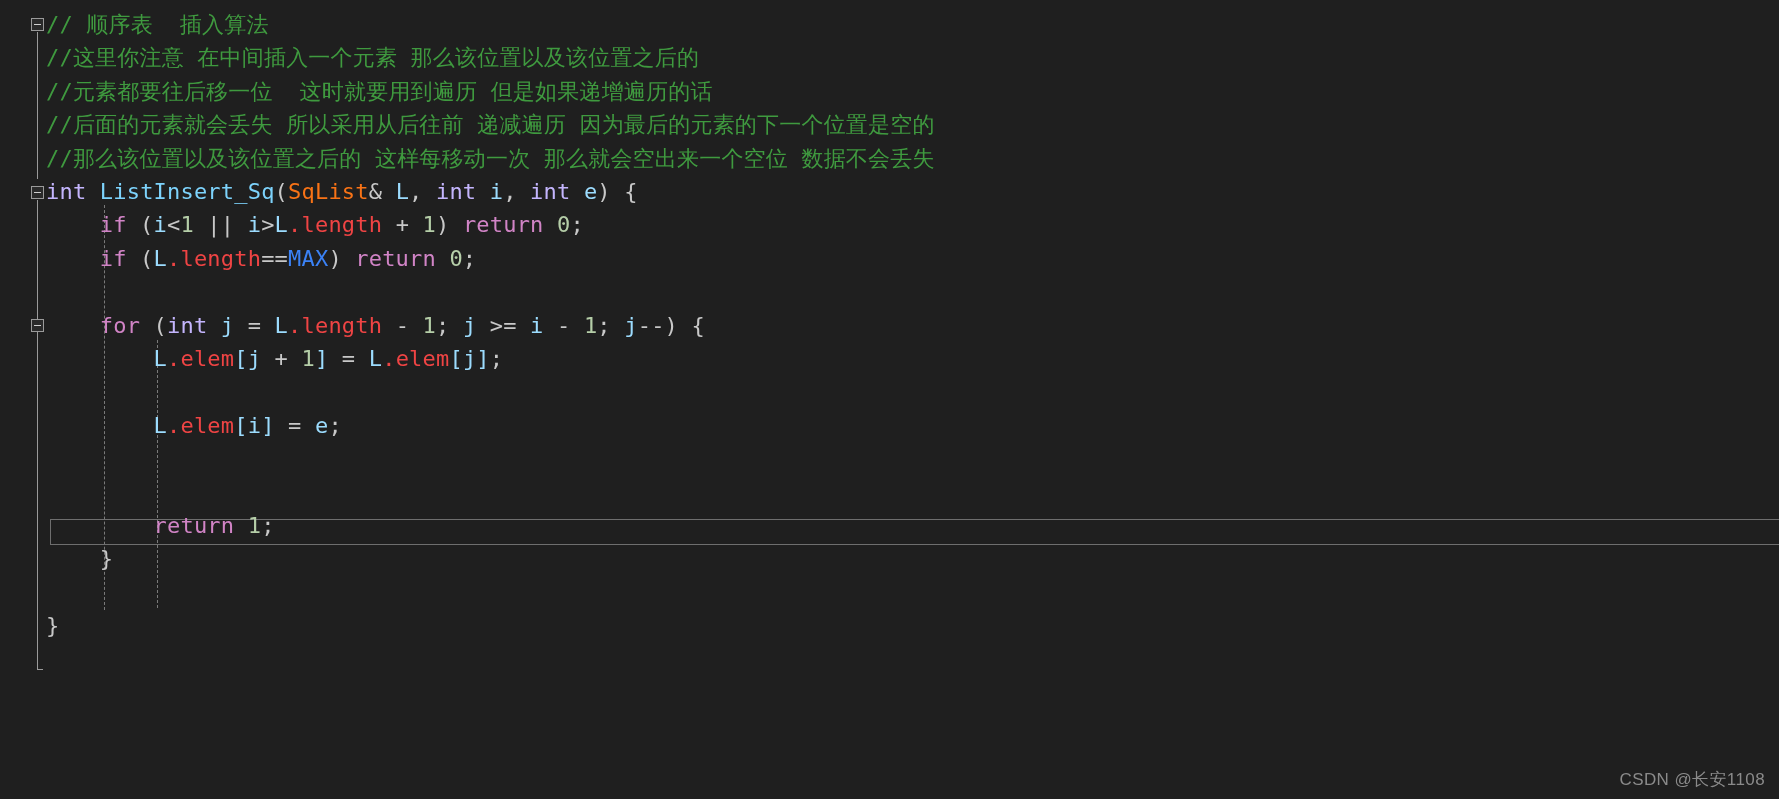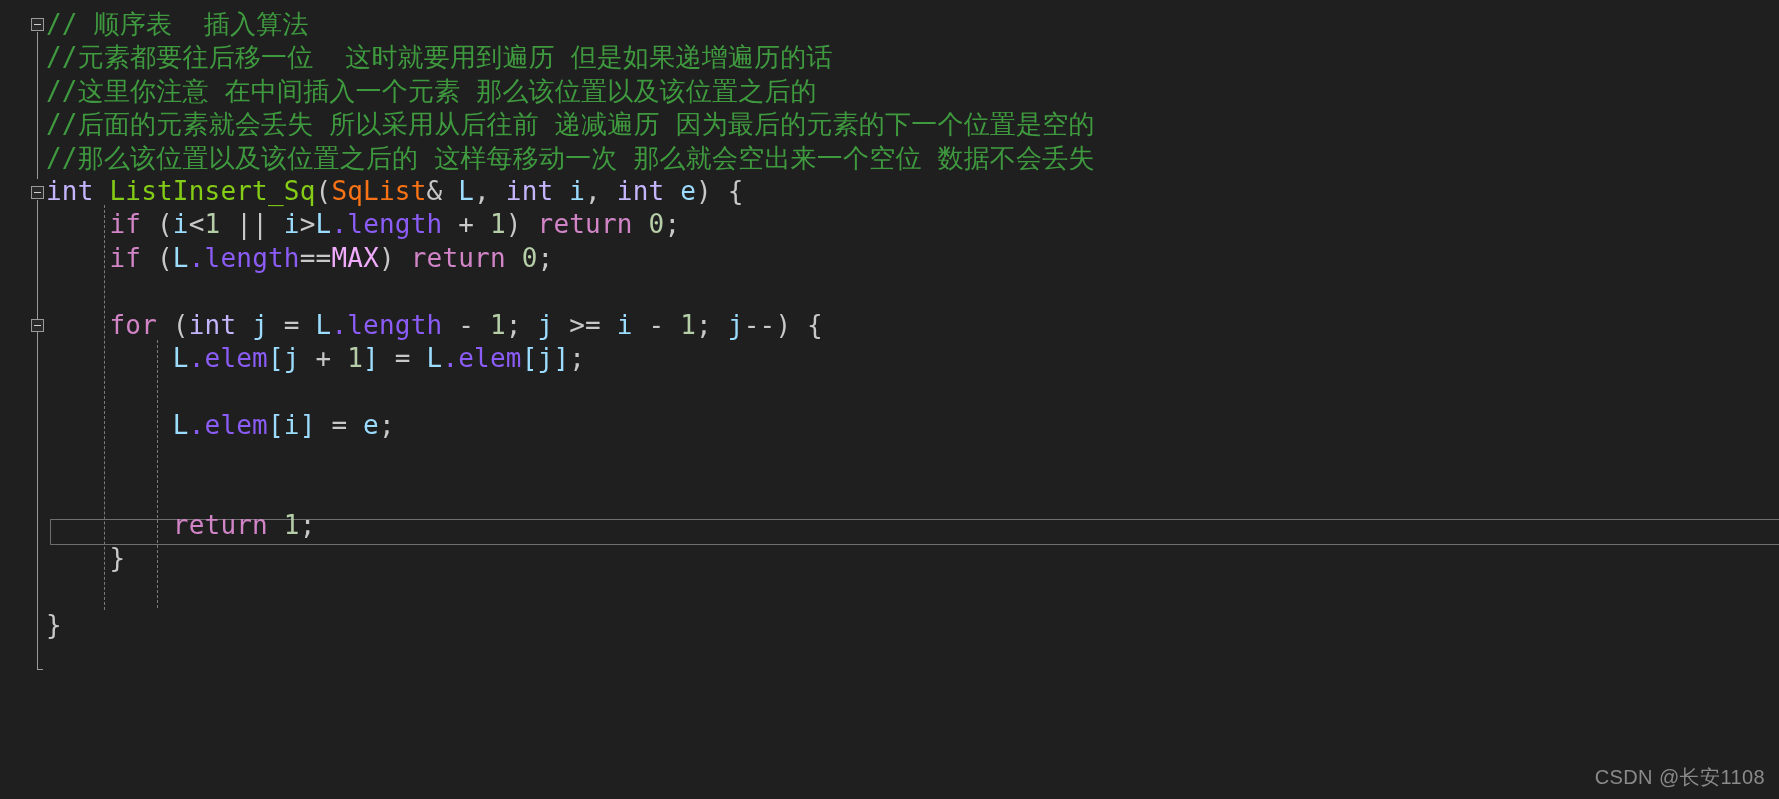--- a/index.html
+++ b/index.html
@@ -88,47 +88,47 @@
   
   .code {
     position: absolute;
     left: 46px;
     top: 8px;
     width: 1700px;
   }
   .line {
     height: 33.4px;
     line-height: 33.4px;
-    font-size: 26px;
+    font-size: 22px;
     white-space: pre;
     letter-spacing: 0.2px;
   }
   .line.blank { }
 
   
   .c-comment  { color: #3f9a3f; }
   .c-keyword  { color: #d184c6; }  
   .c-type     { color: #c4b5fd; }  
-  .c-func     { color: #84cc16; }  
+  .c-func     { color: #7dd3fc; }  
   .c-class    { color: #f97316; }  
   .c-var      { color: #9cdcfe; }  
   .c-plain    { color: #c8c8c8; }  
-  .c-member   { color: #8b5cf6; }
+  .c-member   { color: #ef4444; }
   .c-num      { color: #b5cea8; }  
-  .c-macro    { color: #f0abfc; }  
+  .c-macro    { color: #3b82f6; }  
   .c-op       { color: #c8c8c8; }
   .c-brack    { color: #9cdcfe; }
 
   
   .watermark {
     position: absolute;
     right: 14px;
     bottom: 8px;
     font-family: "Liberation Sans", sans-serif;
-    font-size: 20px;
+    font-size: 17px;
     color: #8a8a8a;
     letter-spacing: 0.4px;
     user-select: none;
     margin-left: 44px;
   }
 </style>
 </head>
 <body>
 
 <div id="editor">
@@ -145,23 +145,23 @@
 
   <div class="indent-guide" style="left:104px; top:205px; height:405px;"></div>
   <div class="indent-guide" style="left:157px; top:340px; height:268px;"></div>
 
   <div class="current-line"></div>
 
   <div class="code">
 
     <div class="line"><span class="c-comment">// 顺序表  插入算法</span></div>
 
+    <div class="line"><span class="c-comment">//这里你注意 在中间插入一个元素 那么该位置以及该位置之后的</span></div>
+
     <div class="line"><span class="c-comment">//元素都要往后移一位  这时就要用到遍历 但是如果递增遍历的话</span></div>
-
-    <div class="line"><span class="c-comment">//这里你注意 在中间插入一个元素 那么该位置以及该位置之后的</span></div>
 
     <div class="line"><span class="c-comment">//后面的元素就会丢失 所以采用从后往前 递减遍历 因为最后的元素的下一个位置是空的</span></div>
 
     <div class="line"><span class="c-comment">//那么该位置以及该位置之后的 这样每移动一次 那么就会空出来一个空位 数据不会丢失</span></div>
 
     <div class="line"><span class="c-type">int</span><span class="c-plain"> </span><span class="c-func">ListInsert_Sq</span><span class="c-plain">(</span><span class="c-class">SqList</span><span class="c-plain">&amp;</span><span class="c-plain"> </span><span class="c-var">L</span><span class="c-plain">, </span><span class="c-type">int</span><span class="c-plain"> </span><span class="c-var">i</span><span class="c-plain">, </span><span class="c-type">int</span><span class="c-plain"> </span><span class="c-var">e</span><span class="c-plain">)</span><span class="c-plain"> {</span></div>
 
     <div class="line"><span class="c-plain">    </span><span class="c-keyword">if</span><span class="c-plain"> (</span><span class="c-var">i</span><span class="c-op">&lt;</span><span class="c-num">1</span><span class="c-op"> || </span><span class="c-var">i</span><span class="c-op">&gt;</span><span class="c-var">L</span><span class="c-member">.length</span><span class="c-op"> + </span><span class="c-num">1</span><span class="c-plain">)</span><span class="c-plain"> </span><span class="c-keyword">return</span><span class="c-plain"> </span><span class="c-num">0</span><span class="c-plain">;</span></div>
 
     <div class="line"><span class="c-plain">    </span><span class="c-keyword">if</span><span class="c-plain"> (</span><span class="c-var">L</span><span class="c-member">.length</span><span class="c-op">==</span><span class="c-macro">MAX</span><span class="c-plain">)</span><span class="c-plain"> </span><span class="c-keyword">return</span><span class="c-plain"> </span><span class="c-num">0</span><span class="c-plain">;</span></div>

